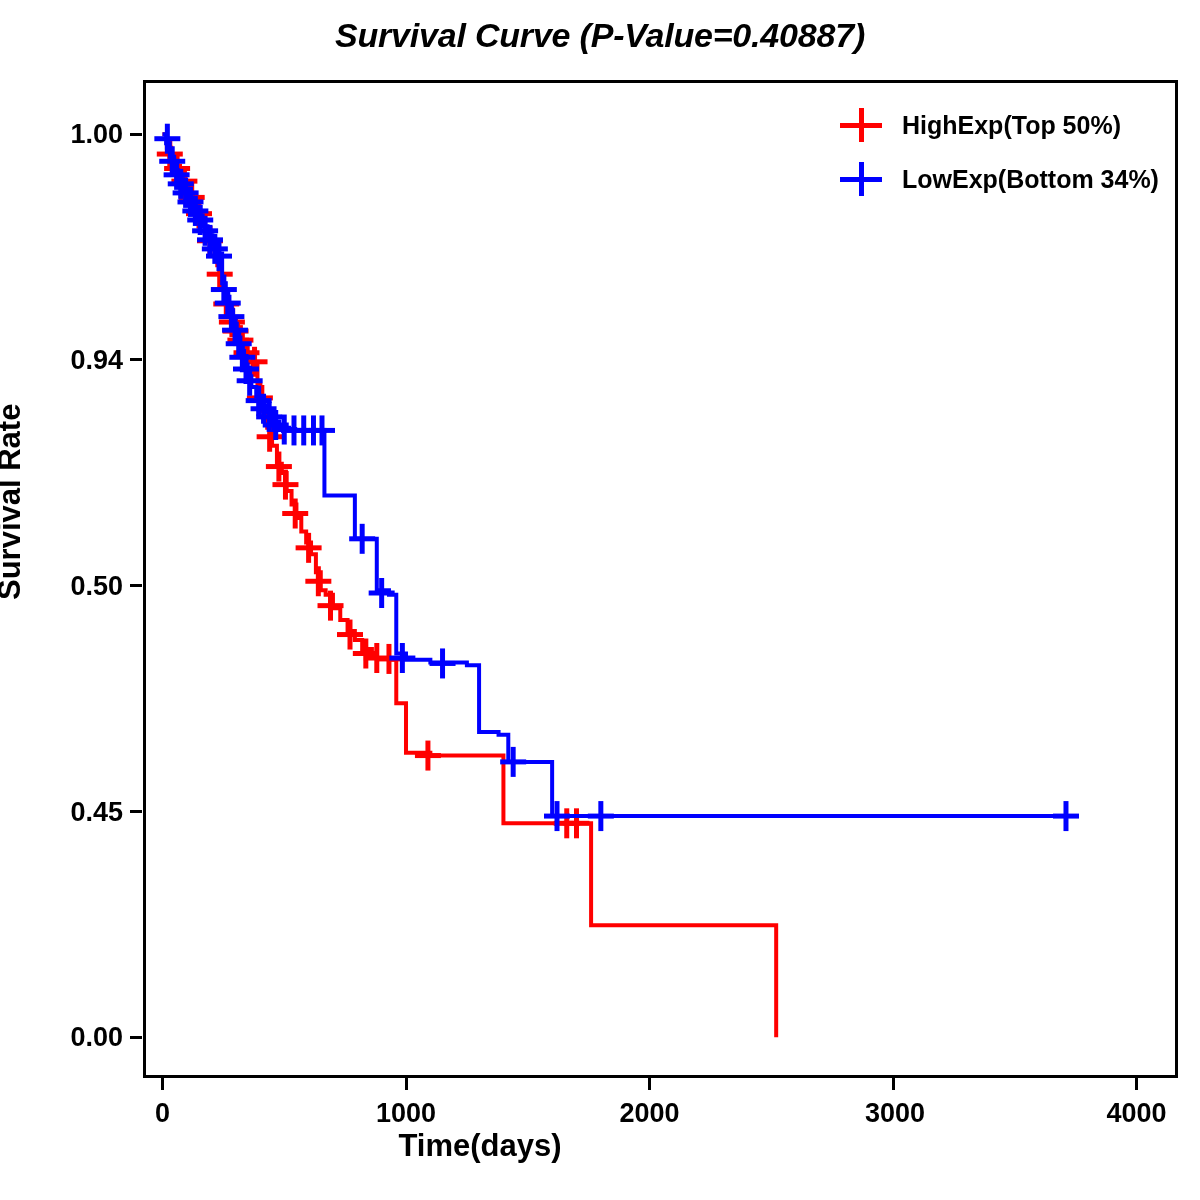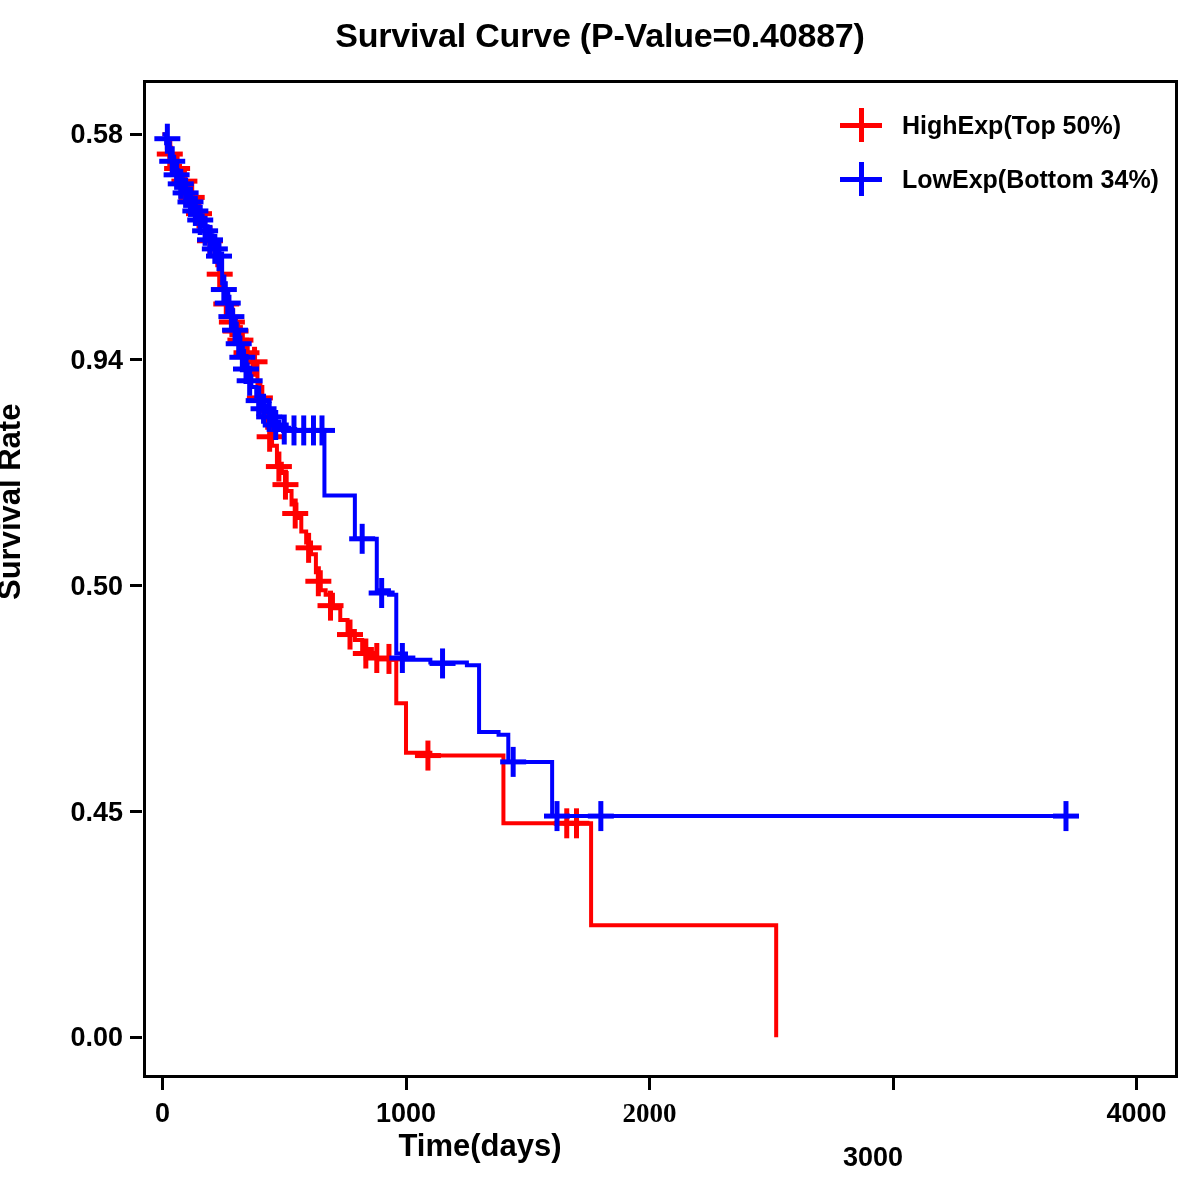--- a/index.html
+++ b/index.html
@@ -23,20 +23,21 @@
     position: absolute;
     left: 0;
     top: 16px;
     width: 1200px;
     text-align: center;
     font-size: 34px;
     font-weight: bold;
     color: #000000;
     letter-spacing: -0.2px;
     font-family: "Liberation Sans", sans-serif;
+    font-style: italic;
   }
   #plot-area {
     position: absolute;
     left: 143px;
     top: 80px;
     width: 1035px;
     height: 998px;
   }
   #plot-frame {
     position: absolute;
@@ -321,24 +322,24 @@
 
 <div class="tick-mark ytick-mark" style="left: 130px; top: 1035.86px;"></div>
     <div class="axis-tick-label ytick-label" style="left: 18px; top: 1037.36px; width: 105px;">0.00</div>
     <div class="tick-mark ytick-mark" style="left: 130px; top: 810.066px;"></div>
     <div class="axis-tick-label ytick-label" style="left: 18px; top: 811.566px; width: 105px;">0.45</div>
     <div class="tick-mark ytick-mark" style="left: 130px; top: 584.274px;"></div>
     <div class="axis-tick-label ytick-label" style="left: 18px; top: 585.774px; width: 105px;">0.50</div>
     <div class="tick-mark ytick-mark" style="left: 130px; top: 358.482px;"></div>
     <div class="axis-tick-label ytick-label" style="left: 18px; top: 359.982px; width: 105px;">0.94</div>
     <div class="tick-mark ytick-mark" style="left: 130px; top: 132.69px;"></div>
-    <div class="axis-tick-label ytick-label" style="left: 18px; top: 134.19px; width: 105px;">0.58</div>
+    <div class="axis-tick-label ytick-label" style="left: 18px; top: 134.19px; width: 105px;">1.00</div>
     <div class="tick-mark xtick-mark" style="left: 160.982px; top: 1078px;"></div>
     <div class="axis-tick-label xtick-label" style="left: 162.482px; top: 1098px;">0</div>
     <div class="tick-mark xtick-mark" style="left: 404.512px; top: 1078px;"></div>
     <div class="axis-tick-label xtick-label" style="left: 406.012px; top: 1098px;">1000</div>
     <div class="tick-mark xtick-mark" style="left: 648.041px; top: 1078px;"></div>
-    <div class="axis-tick-label xtick-label" style="left: 649.541px; top: 1098px; font-family: Liberation Serif, serif;">2000</div>
+    <div class="axis-tick-label xtick-label" style="left: 649.541px; top: 1098px;">2000</div>
     <div class="tick-mark xtick-mark" style="left: 891.571px; top: 1078px;"></div>
-    <div class="axis-tick-label xtick-label" style="left: 873px; top: 1098px; margin-top: 44px;">3000</div>
+    <div class="axis-tick-label xtick-label" style="left: 895px; top: 1098px;">3000</div>
     <div class="tick-mark xtick-mark" style="left: 1135.1px; top: 1078px;"></div>
     <div class="axis-tick-label xtick-label" style="left: 1136.6px; top: 1098px; text-align: right;">4000</div>
   </div>
 
 </body></html>

